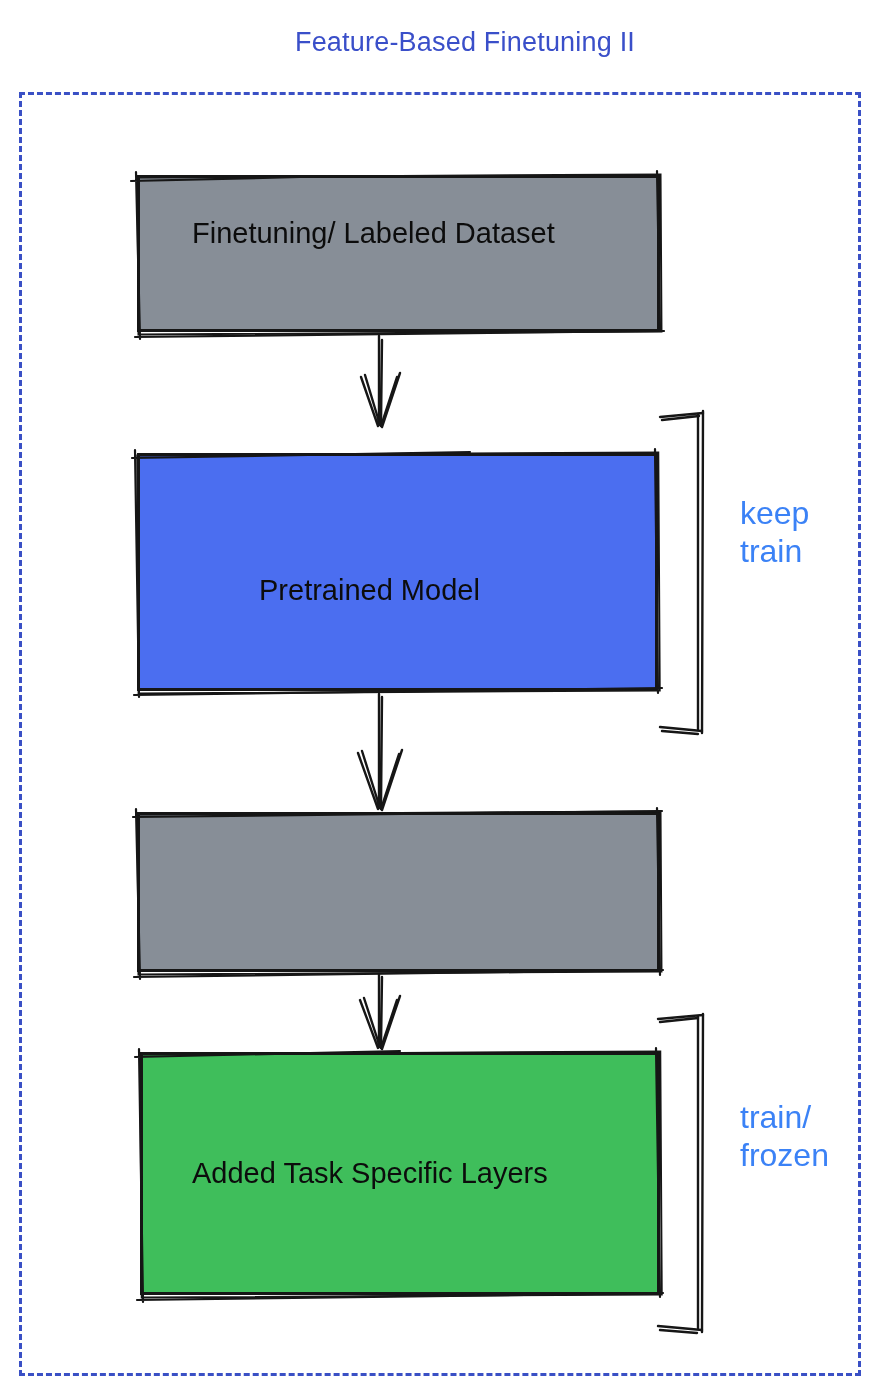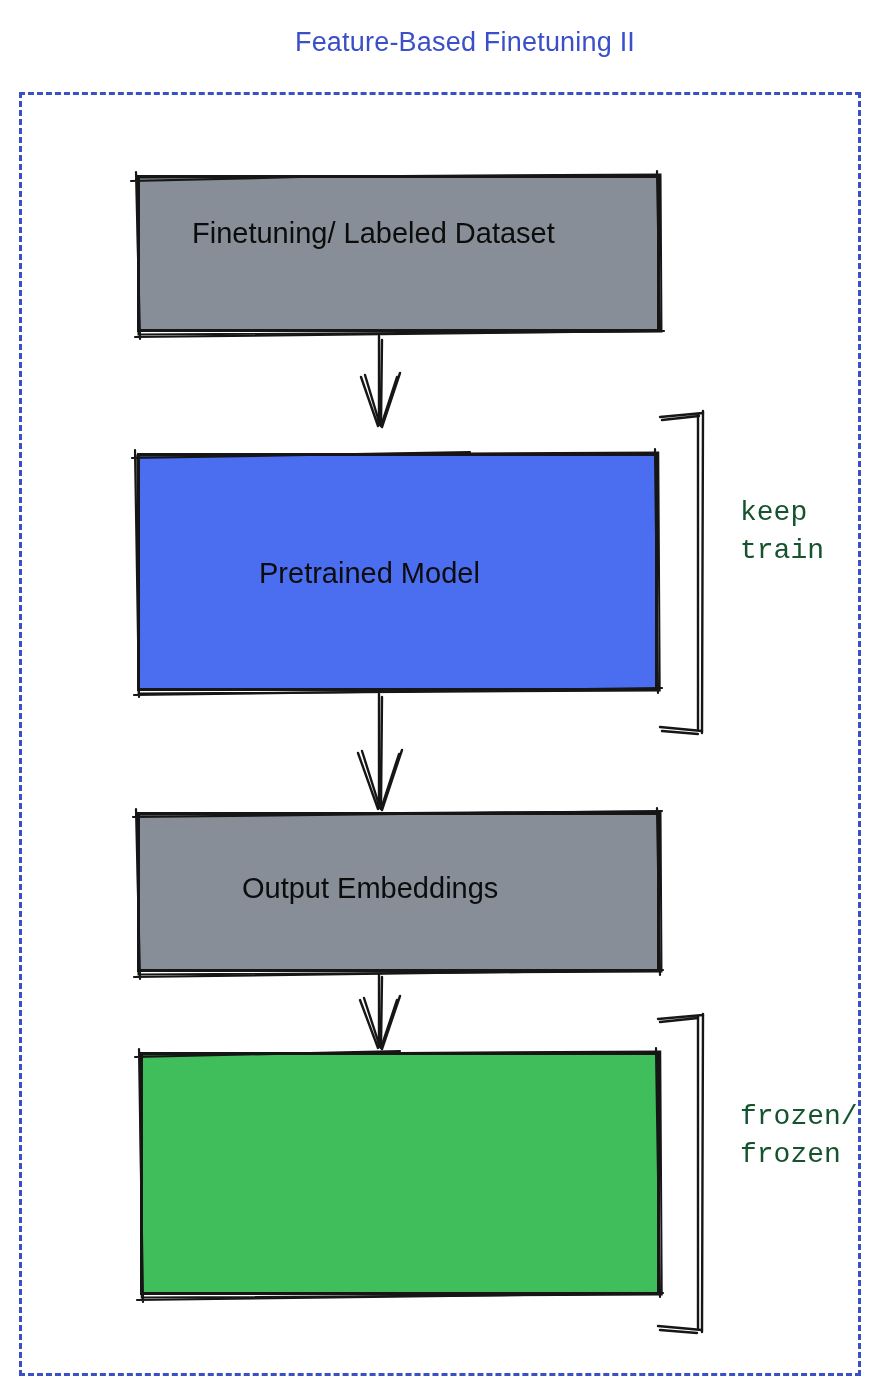--- a/index.html
+++ b/index.html
@@ -47,30 +47,29 @@
   .box-embed     { left: 137px; top: 812px; width: 523px; height: 160px; }
   .box-layers    { left: 140px; top: 1052px; width: 520px; height: 243px; }
   .box-label {
     position: absolute;
     font-size: 29px;
     color: #0c0c0c;
     white-space: nowrap;
     line-height: 1;
   }
   .lbl-dataset { left: 177px; top: 219px; margin-left: 15px; }
-  .lbl-model   { left: 259px; top: 559px; }
+  .lbl-model   { left: 259px; top: 576px; }
   .lbl-embed   { left: 242px; top: 874px; }
   .lbl-layers  { left: 192px; top: 1159px; }
   .annotation {
     position: absolute;
-    font-size: 28px;
-    color: #14532d;
+    font-size: 32px;
+    color: #3b82f6;
     line-height: 38px;
     white-space: nowrap;
-    font-family: Liberation Mono, monospace;
   }
   .ann-frozen { left: 740px; top: 494px; }
   .ann-train  { left: 740px; top: 1098px; }
   .annotation span { display: block; }
   svg.overlay {
     position: absolute;
     left: 0; top: 0;
     width: 880px;
     height: 1393px;
     pointer-events: none;
@@ -91,31 +90,31 @@
 
   <div class="frame" style="border-color: rgb(58, 80, 197);"></div>
 
   <div class="box box-dataset" style="background-color: rgb(135, 142, 151); border-color: rgb(22, 22, 22);"></div>
   <div class="box-label lbl-dataset">Finetuning/ Labeled Dataset</div>
 
   <div class="box box-model" style="background-color: rgb(75, 110, 240); border-color: rgb(22, 22, 22);"></div>
   <div class="box-label lbl-model">Pretrained Model</div>
 
   <div class="box box-embed" style="background-color: rgb(135, 142, 151); border-color: rgb(22, 22, 22);"></div>
-  <div class="box-label lbl-embed">Output Embeddings</div>
 
   <div class="box box-layers" style="background-color: rgb(63, 190, 91); border-color: rgb(22, 22, 22);"></div>
+  <div class="box-label lbl-layers">Added Task Specific Layers</div>
 
   <div class="annotation ann-frozen">
     <span>keep</span>
     <span>train</span>
   </div>
 
   <div class="annotation ann-train">
-    <span>frozen/</span>
+    <span>train/</span>
     <span>frozen</span>
   </div>
 
   <svg class="overlay" viewBox="0 0 880 1393" xmlns="http://www.w3.org/2000/svg" style="color: rgb(22, 22, 22);">
 
     <g>
       <path stroke-width="2.2" d="M131,181 L300,177 M657,171 L660,330 M664,331 L135,337 M140,339 L136,172"></path>
     </g>
     <g>
       <path stroke-width="2.2" d="M132,458 L470,452 M655,449 L658,693 M662,688 L134,695 M139,697 L135,450"></path>

